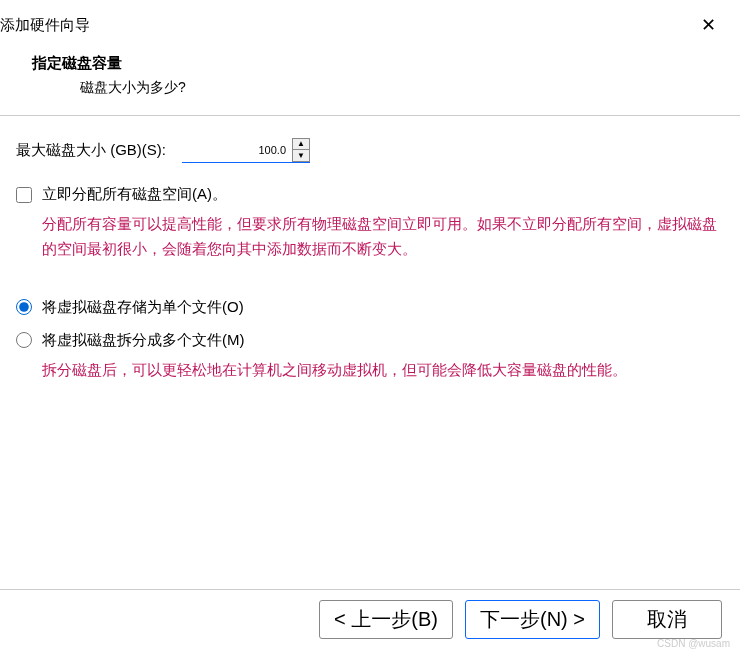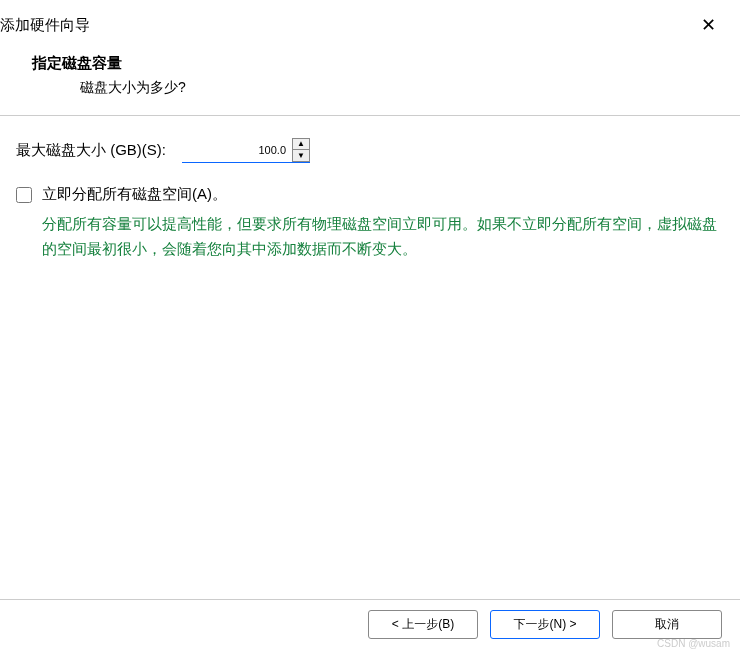--- a/index.html
+++ b/index.html
@@ -106,41 +106,41 @@
     margin: 0 10px 0 0;
     accent-color: #0066d6;
   }
   .option-label {
     font-size: 15px;
   }
   .option-desc {
     font-size: 15px;
     line-height: 1.65;
     padding-left: 26px;
-    color: #15803d;
+    color: #be185d;
   }
   .radio-group .option-block { margin-bottom: 14px; }
   .radio-group .option-block:last-child { margin-bottom: 0; }
   .radio-group .option-block.with-desc .option-row { margin-bottom: 8px; }
   .footer {
     position: absolute;
     bottom: 0;
     left: 0;
     right: 0;
     border-top: 1px solid #ccc;
     padding: 10px 18px 12px 0;
     display: flex;
     justify-content: flex-end;
     gap: 12px;
     background: #fff;
   }
   .btn {
     min-width: 110px;
     padding: 5px 14px;
-    font-size: 12px;
+    font-size: 20px;
     border: 1px solid #888;
     background: #fff;
     border-radius: 3px;
     cursor: pointer;
     font-family: inherit;
   }
   .btn.primary {
     border-color: #0a66ff;
     color: #000;
   }
@@ -183,20 +183,35 @@
 
 
   <div class="option-block">
     <label class="option-row">
       <input type="checkbox" style="">
       <span class="option-label">立即分配所有磁盘空间(A)。</span>
     </label>
     <div class="option-desc">分配所有容量可以提高性能，但要求所有物理磁盘空间立即可用。如果不立即分配所有空间，虚拟磁盘的空间最初很小，会随着您向其中添加数据而不断变大。</div>
   </div>
 
+  <div class="radio-group">
+    <div class="option-block">
+      <label class="option-row">
+        <input type="radio" name="storage" checked="" style="">
+        <span class="option-label">将虚拟磁盘存储为单个文件(O)</span>
+      </label>
+    </div>
+    <div class="option-block with-desc">
+      <label class="option-row">
+        <input type="radio" name="storage" style="">
+        <span class="option-label">将虚拟磁盘拆分成多个文件(M)</span>
+      </label>
+      <div class="option-desc">拆分磁盘后，可以更轻松地在计算机之间移动虚拟机，但可能会降低大容量磁盘的性能。</div>
+    </div>
+  </div>
 
 </div>
 
 <div class="footer">
   <button class="btn">&lt; 上一步(B)</button>
   <button class="btn primary">下一步(N) &gt;</button>
   <button class="btn">取消</button>
 </div>
 
 <div class="watermark">CSDN @wusam</div>

